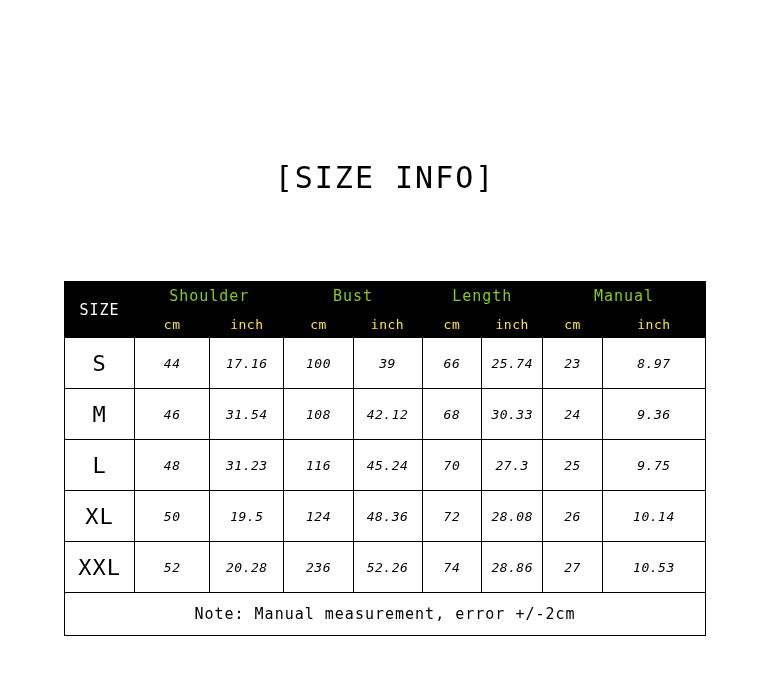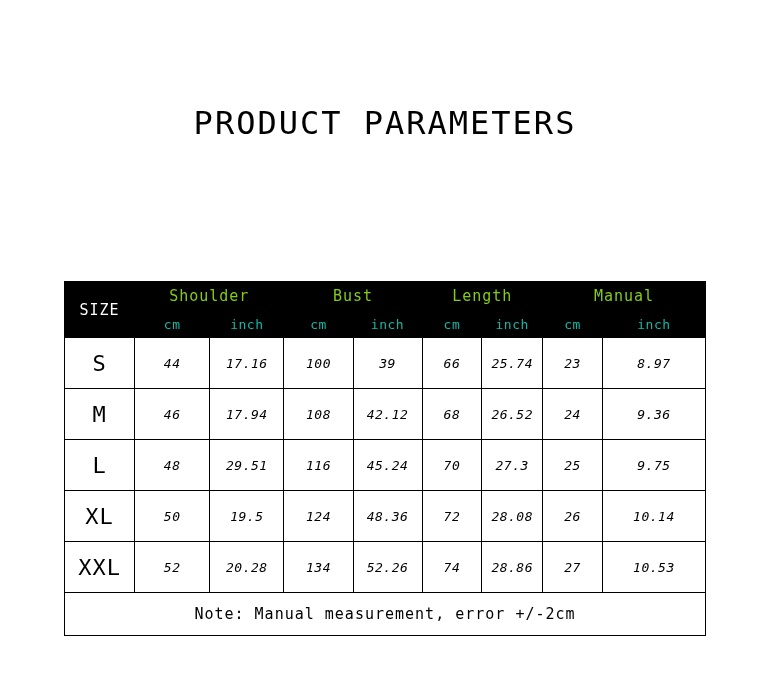--- a/index.html
+++ b/index.html
@@ -68,21 +68,21 @@
     letter-spacing: 1px;
   }
   .hdr-size {
     background: #000000 !important;
     color: #ffffff;
     font-size: 15px;
     letter-spacing: 1px;
   }
   .hdr-sub {
     background: #000000 !important;
-    color: #14b8a6;
+    color: #fde047;
     font-size: 13px;
     height: 24px;
     letter-spacing: 0.5px;
   }
   .size-cell {
     font-size: 22px;
     height: 48px;
     letter-spacing: 1px;
   }
   .val {
@@ -95,21 +95,21 @@
     font-size: 15px;
     height: 40px;
     letter-spacing: 1px;
   }
 </style>
 </head>
 <body>
 
 <div class="page">
 
-  <div class="title">PRODUCT PARAMETERS</div>
+  <div class="subtitle">[SIZE INFO]</div>
 
   <div class="table-wrap">
     <table class="size-table">
       <colgroup>
         <col style="width:68px">
         <col style="width:73px">
           <col style="width:72px">
         <col style="width:67px">
           <col style="width:67px">
         <col style="width:58px">
@@ -144,33 +144,33 @@
           <td class="val">39</td>
           <td class="val">66</td>
           <td class="val">25.74</td>
           <td class="val">23</td>
           <td class="val">8.97</td>
         </tr>
 
         <tr>
           <td class="size-cell">M</td>
           <td class="val">46</td>
-          <td class="val">17.94</td>
+          <td class="val">31.54</td>
           <td class="val">108</td>
           <td class="val">42.12</td>
           <td class="val">68</td>
-          <td class="val">26.52</td>
+          <td class="val">30.33</td>
           <td class="val">24</td>
           <td class="val">9.36</td>
         </tr>
 
         <tr>
           <td class="size-cell">L</td>
           <td class="val">48</td>
-          <td class="val">29.51</td>
+          <td class="val">31.23</td>
           <td class="val">116</td>
           <td class="val">45.24</td>
           <td class="val">70</td>
           <td class="val">27.3</td>
           <td class="val">25</td>
           <td class="val">9.75</td>
         </tr>
 
         <tr>
           <td class="size-cell">XL</td>
@@ -181,21 +181,21 @@
           <td class="val">72</td>
           <td class="val">28.08</td>
           <td class="val">26</td>
           <td class="val">10.14</td>
         </tr>
 
         <tr>
           <td class="size-cell">XXL</td>
           <td class="val">52</td>
           <td class="val">20.28</td>
-          <td class="val">134</td>
+          <td class="val">236</td>
           <td class="val">52.26</td>
           <td class="val">74</td>
           <td class="val">28.86</td>
           <td class="val">27</td>
           <td class="val">10.53</td>
         </tr>
 
         <tr>
           <td class="note" colspan="9">Note:   Manual measurement, error +/-2cm</td>
         </tr>

